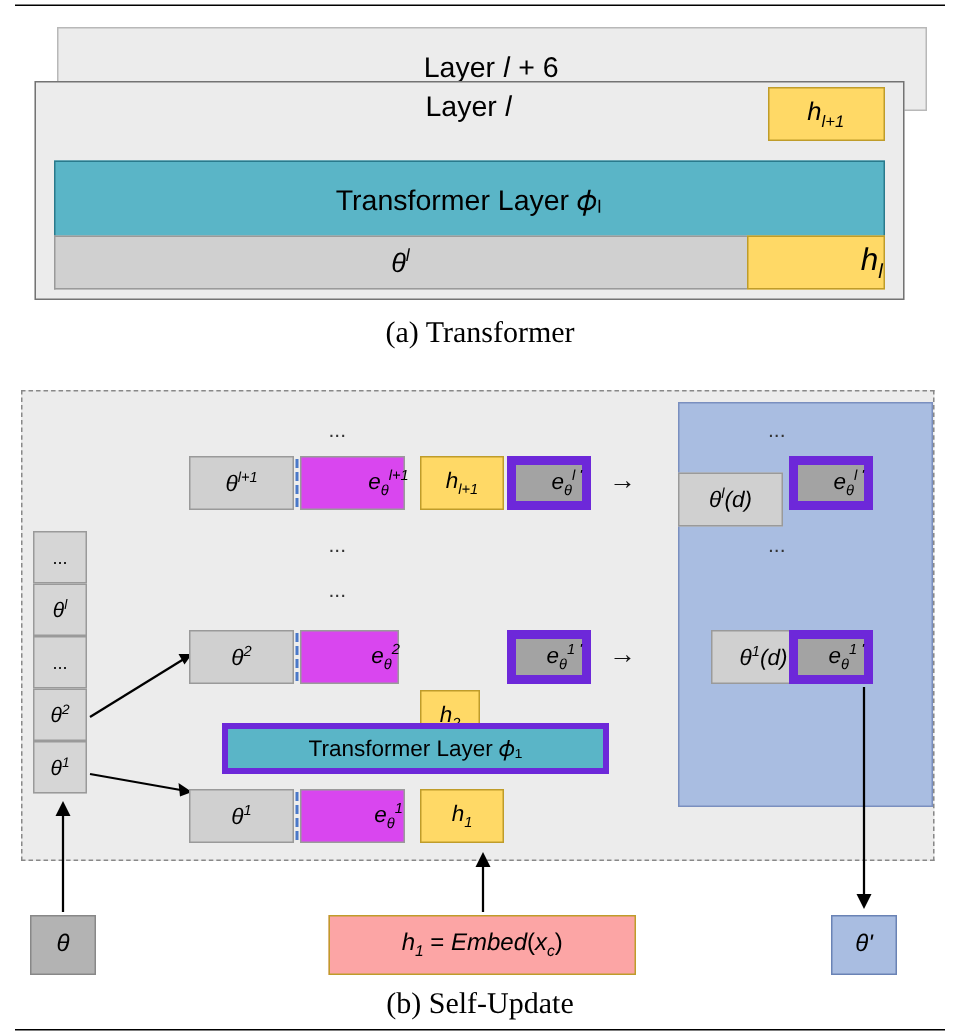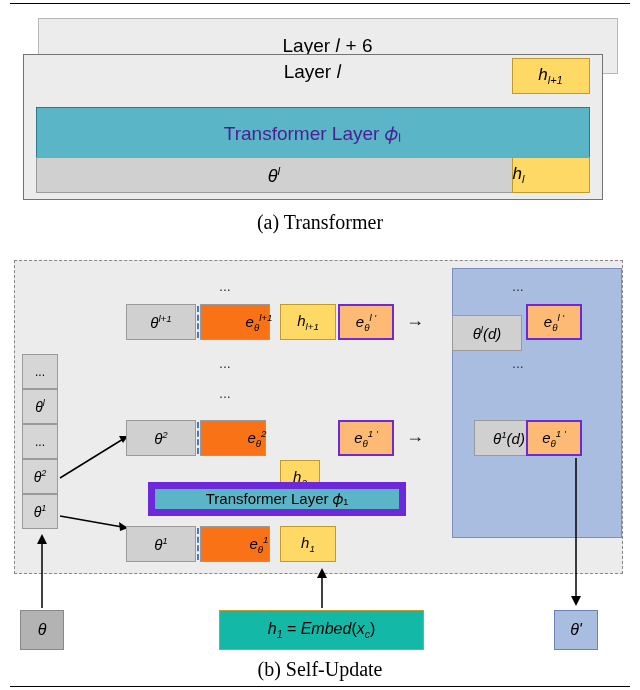--- a/index.html
+++ b/index.html
@@ -88,45 +88,45 @@
   }
   .lf-transformer {
     position: absolute;
     top: 52px;
     left: 12px; right: 12px;
     height: 52px;
     background: #5ab5c7;
     border: 1px solid #2a7a8c;
     display: flex; align-items: center; justify-content: center;
     font-size: 19px;
-    color: #4c1d95;
+    color: #000000;
   }
   .lf-row {
     position: absolute;
     top: 102px;
     left: 12px; right: 12px;
     height: 36px;
     display: flex;
   }
   .lf-theta {
     flex: 1;
     background: #d0d0d0;
     border: 1px solid #9a9a9a;
     border-right: none;
     display: flex; align-items: center; justify-content: center;
     font-style: italic;
     font-size: 18px;
   }
   .lf-hl {
-    width: 78px;
+    width: 92px;
     background: #ffd966;
     border: 1px solid #bf9c2a;
-    display: flex; align-items: center; justify-content: flex-start;
-    font-style: italic;
-    font-size: 17px;
+    display: flex; align-items: center; justify-content: flex-end;
+    font-style: italic;
+    font-size: 21px;
   }
 
   
   .panel-b {
     top: 260px;
   }
   .su-wrap {
     position: relative;
     width: 612px;
     height: 390px;
@@ -173,23 +173,23 @@
     height: 36px;
   }
   .cell {
     position: absolute;
     top: 0; height: 36px;
     display: flex; align-items: center; justify-content: center;
     font-size: 15px;
     font-style: italic;
   }
   .c-theta { background:#d0d0d0; border:1px solid #9a9a9a; }
-  .c-e     { background:#f97316; border:1px solid #9a9a9a;padding-left:48px; }
+  .c-e     { background:#d946ef; border:1px solid #9a9a9a;padding-left:48px; }
   .c-h     { background:#ffd966; border:1px solid #bf9c2a; }
-  .c-g     { background:#fdba74; border:2px solid #6d28d9; }
+  .c-g     { background:#a3a3a3; border:6px solid #6d28d9;justify-content:flex-end; }
   .vdash {
     position: absolute;
     top: 2px; bottom: 2px;
     width: 0;
     border-left: 2.5px dashed #4a78c8;
   }
   .dots-row {
     position: absolute;
     font-size: 14px;
     color: #333;
@@ -204,41 +204,41 @@
     width: 75px;
   }
   
   .tf-b {
     position: absolute;
     left: 134px;
     top: 222px;
     width: 258px;
     height: 34px;
     background: #5ab5c7;
-    border: 7px solid #6d28d9;
+    border: 4px solid #6d28d9;
     display: flex; align-items: center; justify-content: center;
     font-size: 15px;
   }
   
   .row-bottom {
     position: absolute;
     top: 266px;
     height: 36px;
   }
   
   .ext {
     position: absolute;
     height: 40px;
     display: flex; align-items: center; justify-content: center;
     border: 1px solid #888;
     font-style: italic;
     font-size: 16px;
   }
   .ext-theta  { left: 6px;   top: 350px; width: 44px; background:#b3b3b3; }
-  .ext-h1     { left: 205px; top: 350px; width: 205px; background:#14b8a6; border-color:#bf9c2a; font-style: normal; }
+  .ext-h1     { left: 205px; top: 350px; width: 205px; background:#fca5a5; border-color:#bf9c2a; font-style: normal; }
   .ext-thetap { left: 540px; top: 350px; width: 44px; background:#a9bde1; border-color:#6a83b5; }
 
   sup { font-size: 0.65em; font-style: italic; }
   sub { font-size: 0.65em; font-style: italic; }
 </style>
 </head>
 <body>
 
 <div class="hr-top"></div>
 <div class="hr-bottom"></div>

